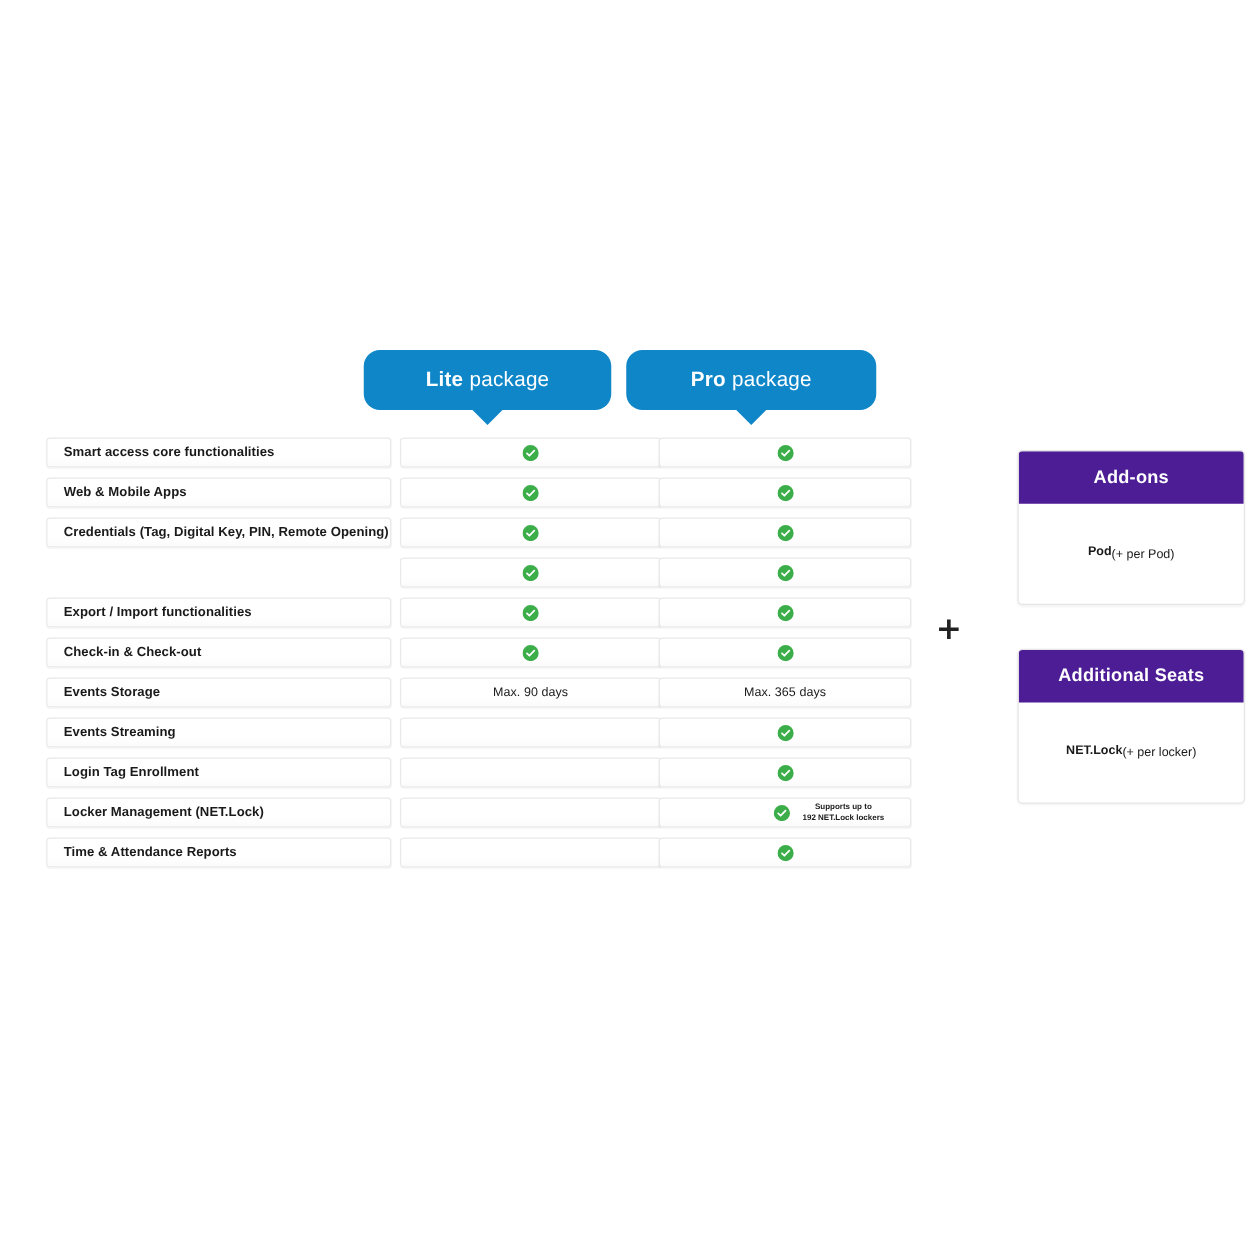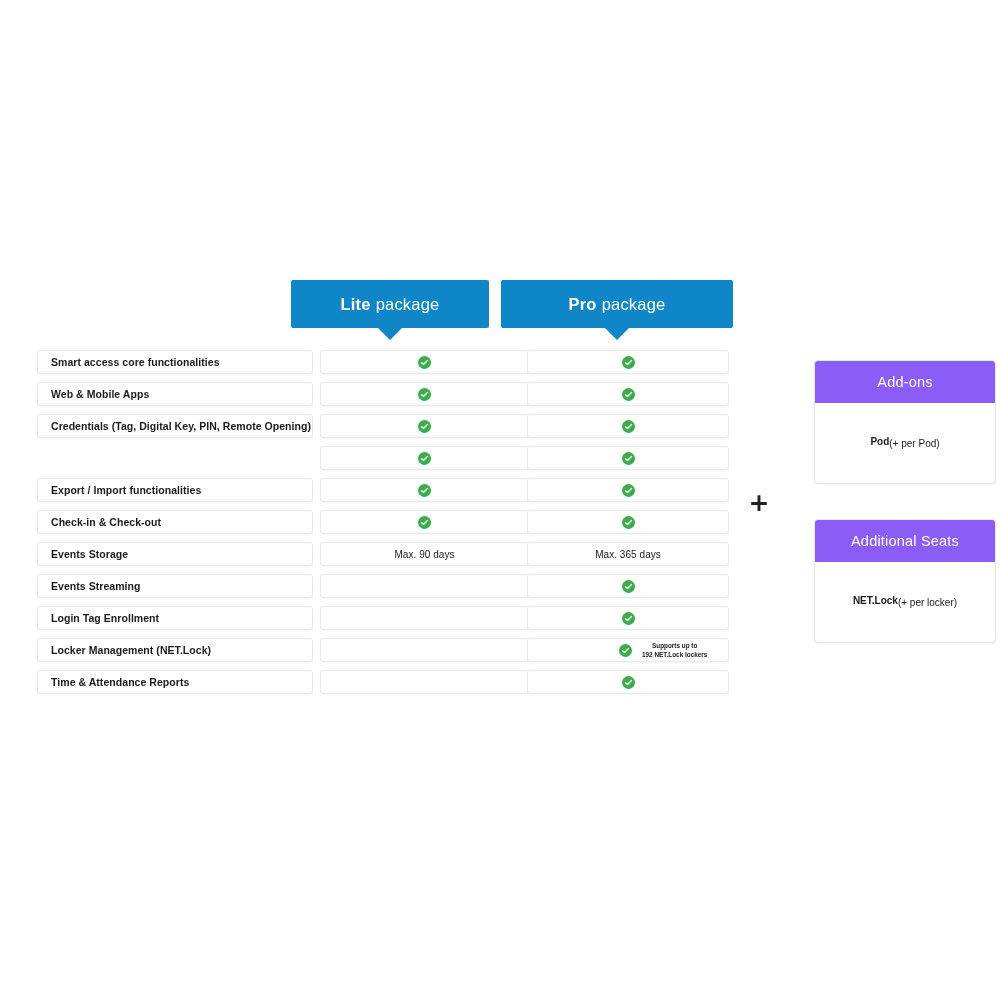--- a/index.html
+++ b/index.html
@@ -17,21 +17,21 @@
     width: 1000px;
     height: 1000px;
     overflow: hidden;
   }
 
   
   .pkg-tab {
     position: absolute;
     height: 48px;
     background: #0f86c8;
-    border-radius: 2px;
+    border-radius: 13px;
     display: flex;
     align-items: center;
     justify-content: center;
     color: #ffffff;
     font-size: 16.5px;
     font-weight: 400;
     letter-spacing: 0.2px;
     white-space: nowrap;
   }
   .pkg-tab .pkg-name {
@@ -44,21 +44,21 @@
     bottom: -12px;
     left: 50%;
     margin-left: -12px;
     width: 0;
     height: 0;
     border-left: 12px solid transparent;
     border-right: 12px solid transparent;
     border-top: 12px solid #0f86c8;
   }
   #tab-lite { left: 291px; top: 280px; width: 198px; }
-  #tab-pro  { left: 501px; top: 280px; width: 232px; }
+  #tab-pro  { left: 501px; top: 280px; width: 200px; }
 
   
   #grid {
     position: absolute;
     left: 0px;
     top: 350px;
     width: 702px;
   }
   .row {
     position: relative;
@@ -148,27 +148,27 @@
     position: absolute;
     width: 182px;
     background: #ffffff;
     border: 1px solid #e6e6e6;
     border-radius: 4px;
     overflow: hidden;
     box-shadow: 0 1px 2px rgba(0,0,0,0.05);
   }
   .addon-head {
     height: 42px;
-    background: #8b5cf6;
+    background: #4c1d95;
     display: flex;
     align-items: center;
     justify-content: center;
     color: #ffffff;
     font-size: 14.5px;
-    font-weight: 400;
+    font-weight: 700;
     letter-spacing: 0.2px;
   }
   .addon-body {
     height: 80px;
     display: flex;
     align-items: center;
     justify-content: center;
     text-align: center;
   }
   .addon-title {

